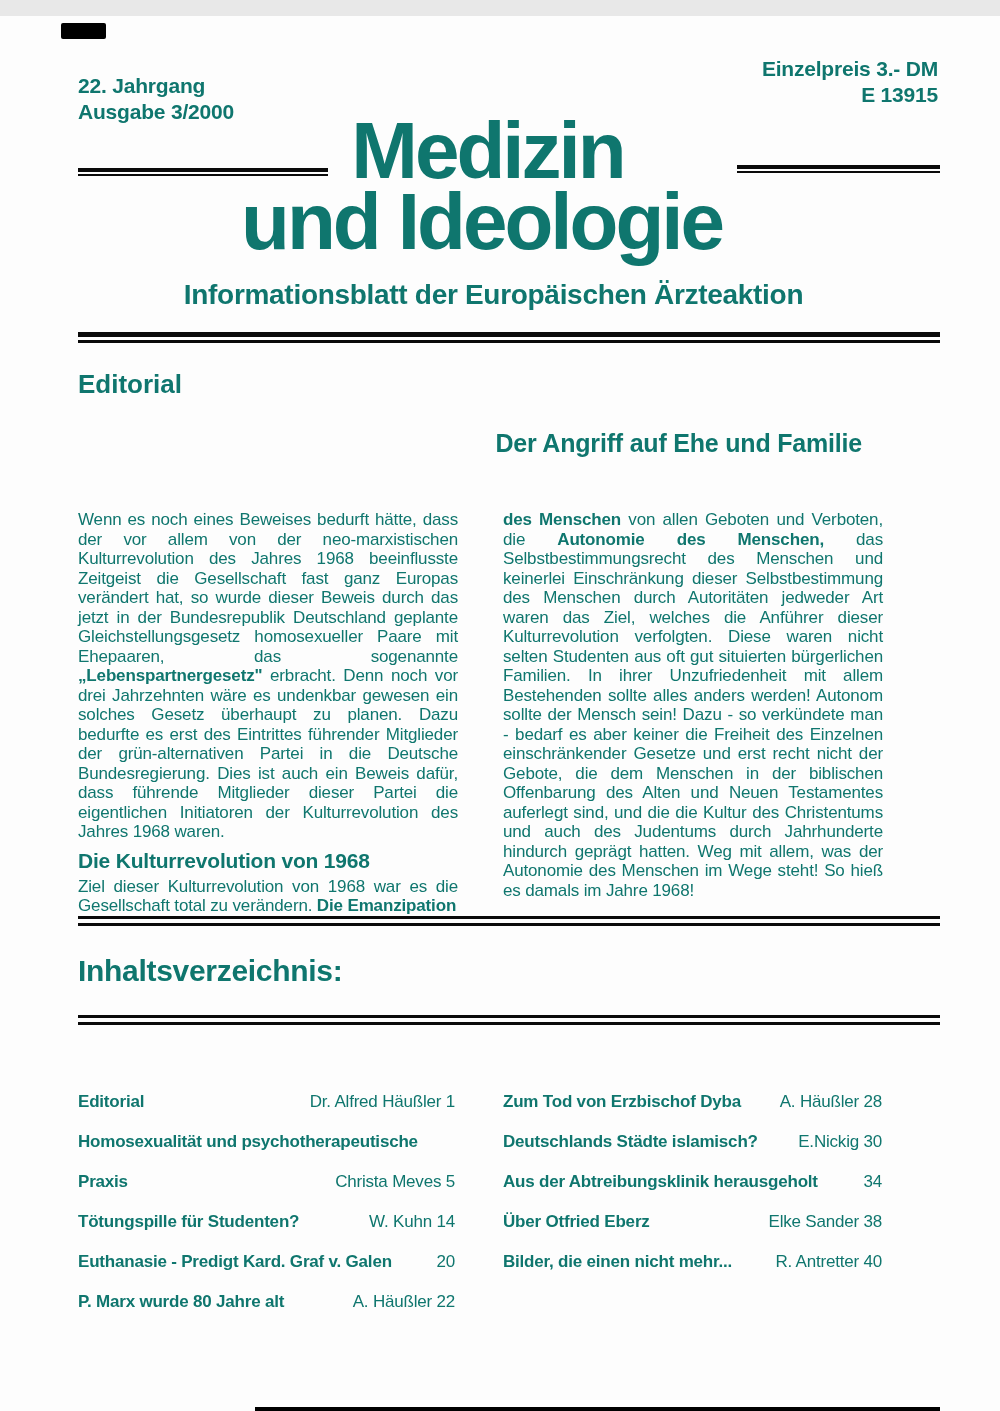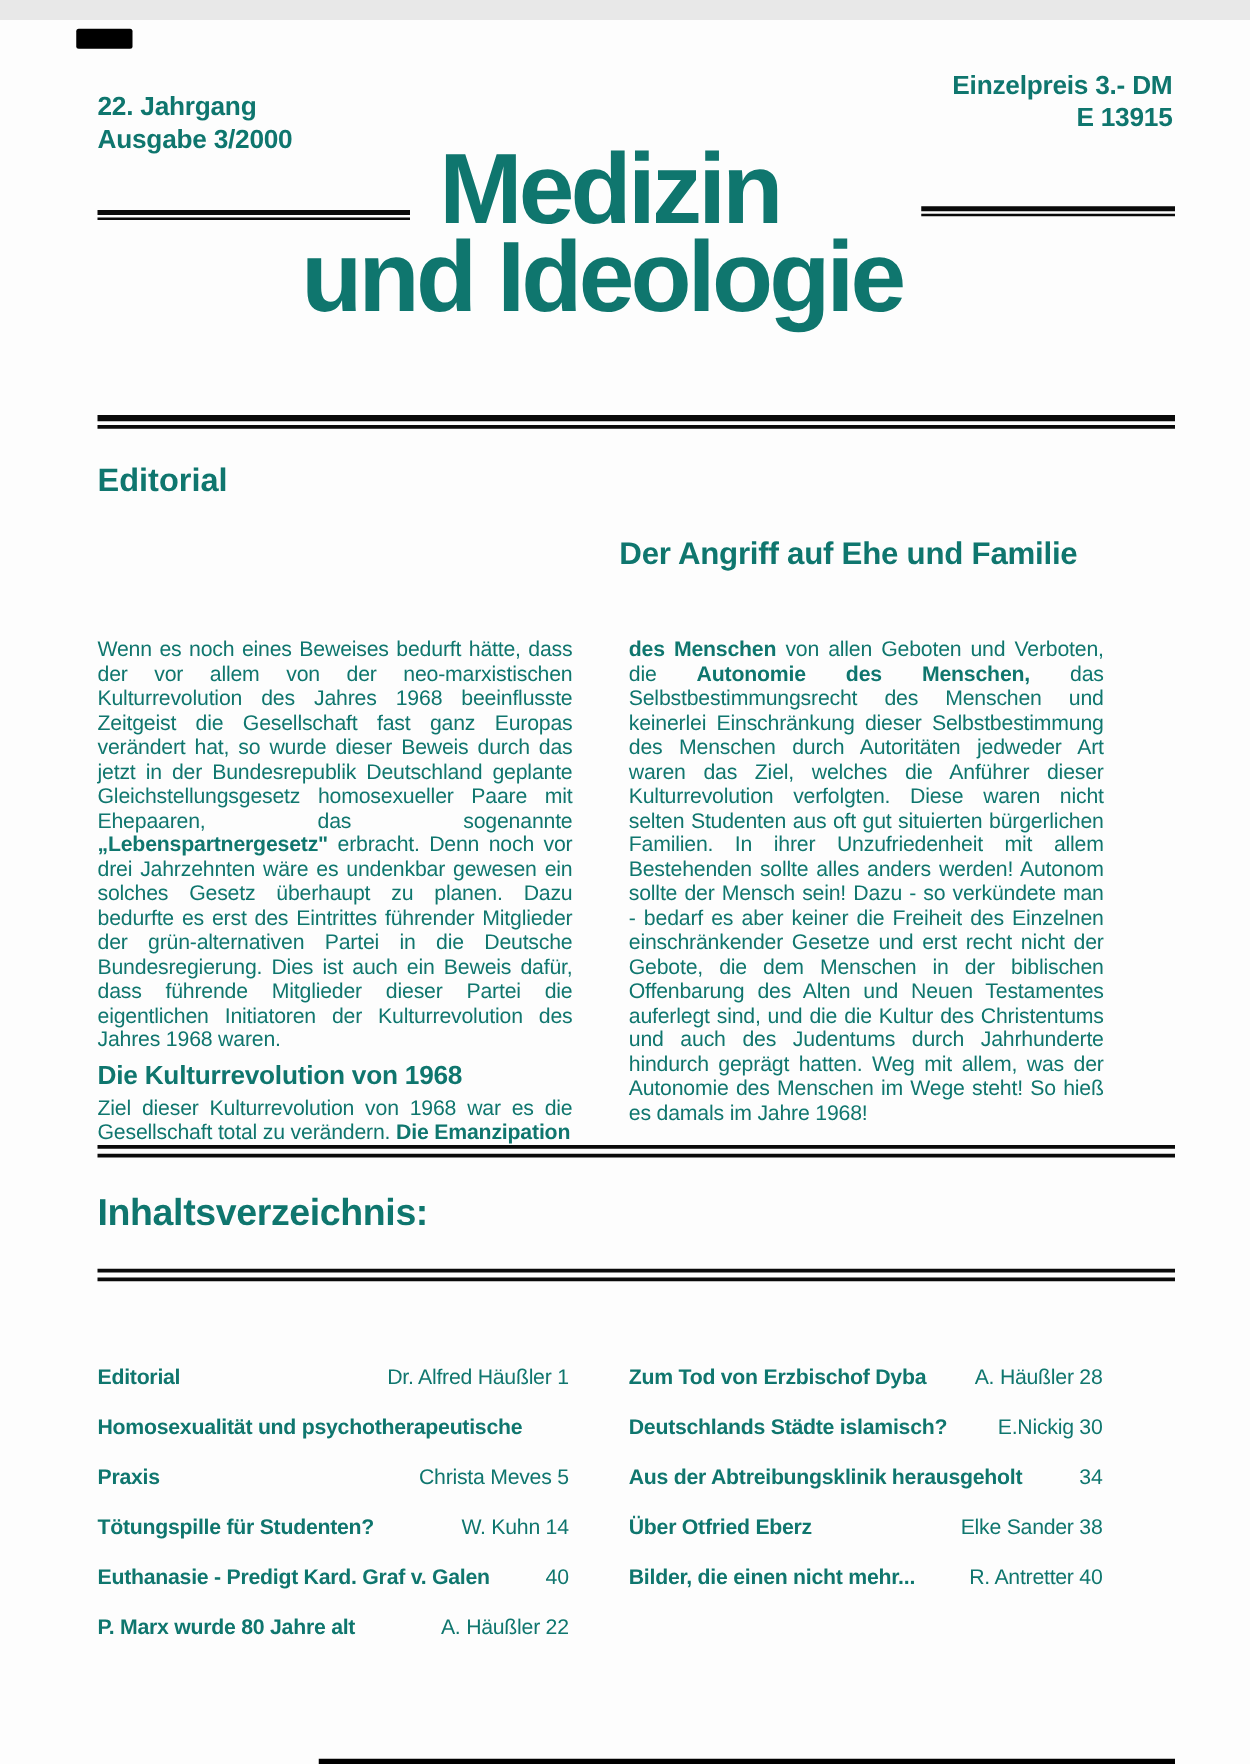--- a/index.html
+++ b/index.html
@@ -65,20 +65,21 @@
   <div class="abs masthead-price">
     <div>Einzelpreis 3.- DM</div>
     <div>E 13915</div>
   </div>
 
   <div class="abs rule-side rule-side-left"></div>
   <div class="abs rule-side rule-side-right"></div>
 
   <div class="abs title-line1">Medizin</div>
   <div class="abs title-line2">und Ideologie</div>
+  <div class="abs subtitle">Informationsblatt der Europäischen Ärzteaktion</div>
 
   <div class="abs rule-heavy rule-masthead-bottom"></div>
 
   <div class="abs editorial-label">Editorial</div>
   <div class="abs article-title">Der Angriff auf Ehe und Familie</div>
 
   <div class="abs body-col col-left">
     <p><span>Wenn es noch eines Beweises bedurft hätte, dass der vor allem von der neo-marxistischen Kulturrevolution des Jahres 1968 beeinflusste Zeitgeist die Gesellschaft fast ganz Europas verändert hat, so wurde dieser Beweis durch das jetzt in der Bundesrepublik Deutschland geplante Gleichstellungsgesetz homosexueller Paare mit Ehepaaren, das sogenannte </span><span class="b">„Lebenspartnergesetz"</span><span> erbracht. Denn noch vor drei Jahrzehnten wäre es undenkbar gewesen ein solches Gesetz überhaupt zu planen. Dazu bedurfte es erst des Eintrittes führender Mitglieder der grün-alternativen Partei in die Deutsche Bundesregierung. Dies ist auch ein Beweis dafür, dass führende Mitglieder dieser Partei die eigentlichen Initiatoren der Kulturrevolution des Jahres 1968 waren.</span></p>
     <p class="subheading">Die Kulturrevolution von 1968</p>
     <p><span>Ziel dieser Kulturrevolution von 1968 war es die Gesellschaft total zu verändern. </span><span class="b">Die Emanzipation</span></p>
@@ -106,21 +107,21 @@
       <div class="toc-row">
         <span class="toc-title">Praxis</span>
         <span class="toc-credit">Christa Meves 5</span>
       </div>
       <div class="toc-row">
         <span class="toc-title">Tötungspille für Studenten?</span>
         <span class="toc-credit">W. Kuhn 14</span>
       </div>
       <div class="toc-row">
         <span class="toc-title">Euthanasie - Predigt Kard. Graf v. Galen</span>
-        <span class="toc-credit">40</span>
+        <span class="toc-credit">20</span>
       </div>
       <div class="toc-row">
         <span class="toc-title">P. Marx wurde 80 Jahre alt</span>
         <span class="toc-credit">A. Häußler 22</span>
       </div>
     </div>
   <div class="abs toc-col toc-col-right">
       <div class="toc-row">
         <span class="toc-title">Zum Tod von Erzbischof Dyba</span>
         <span class="toc-credit">A. Häußler 28</span>

